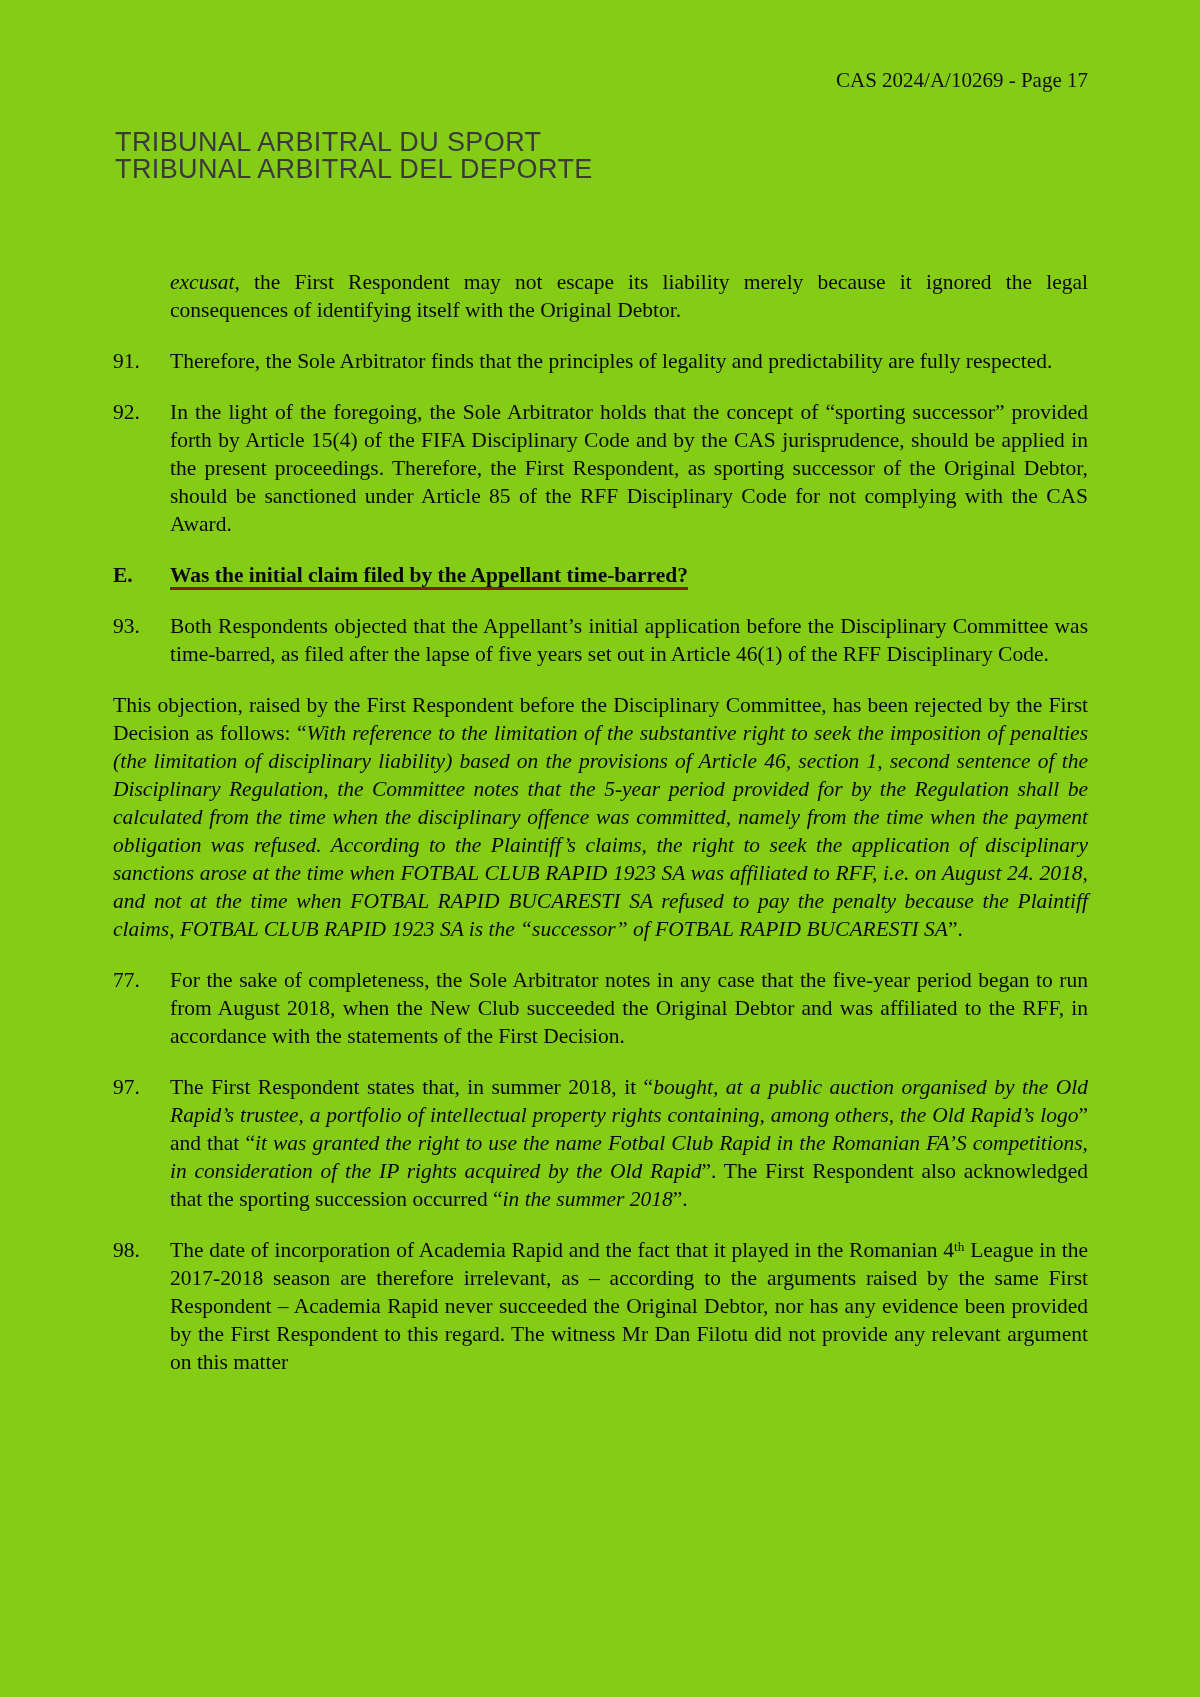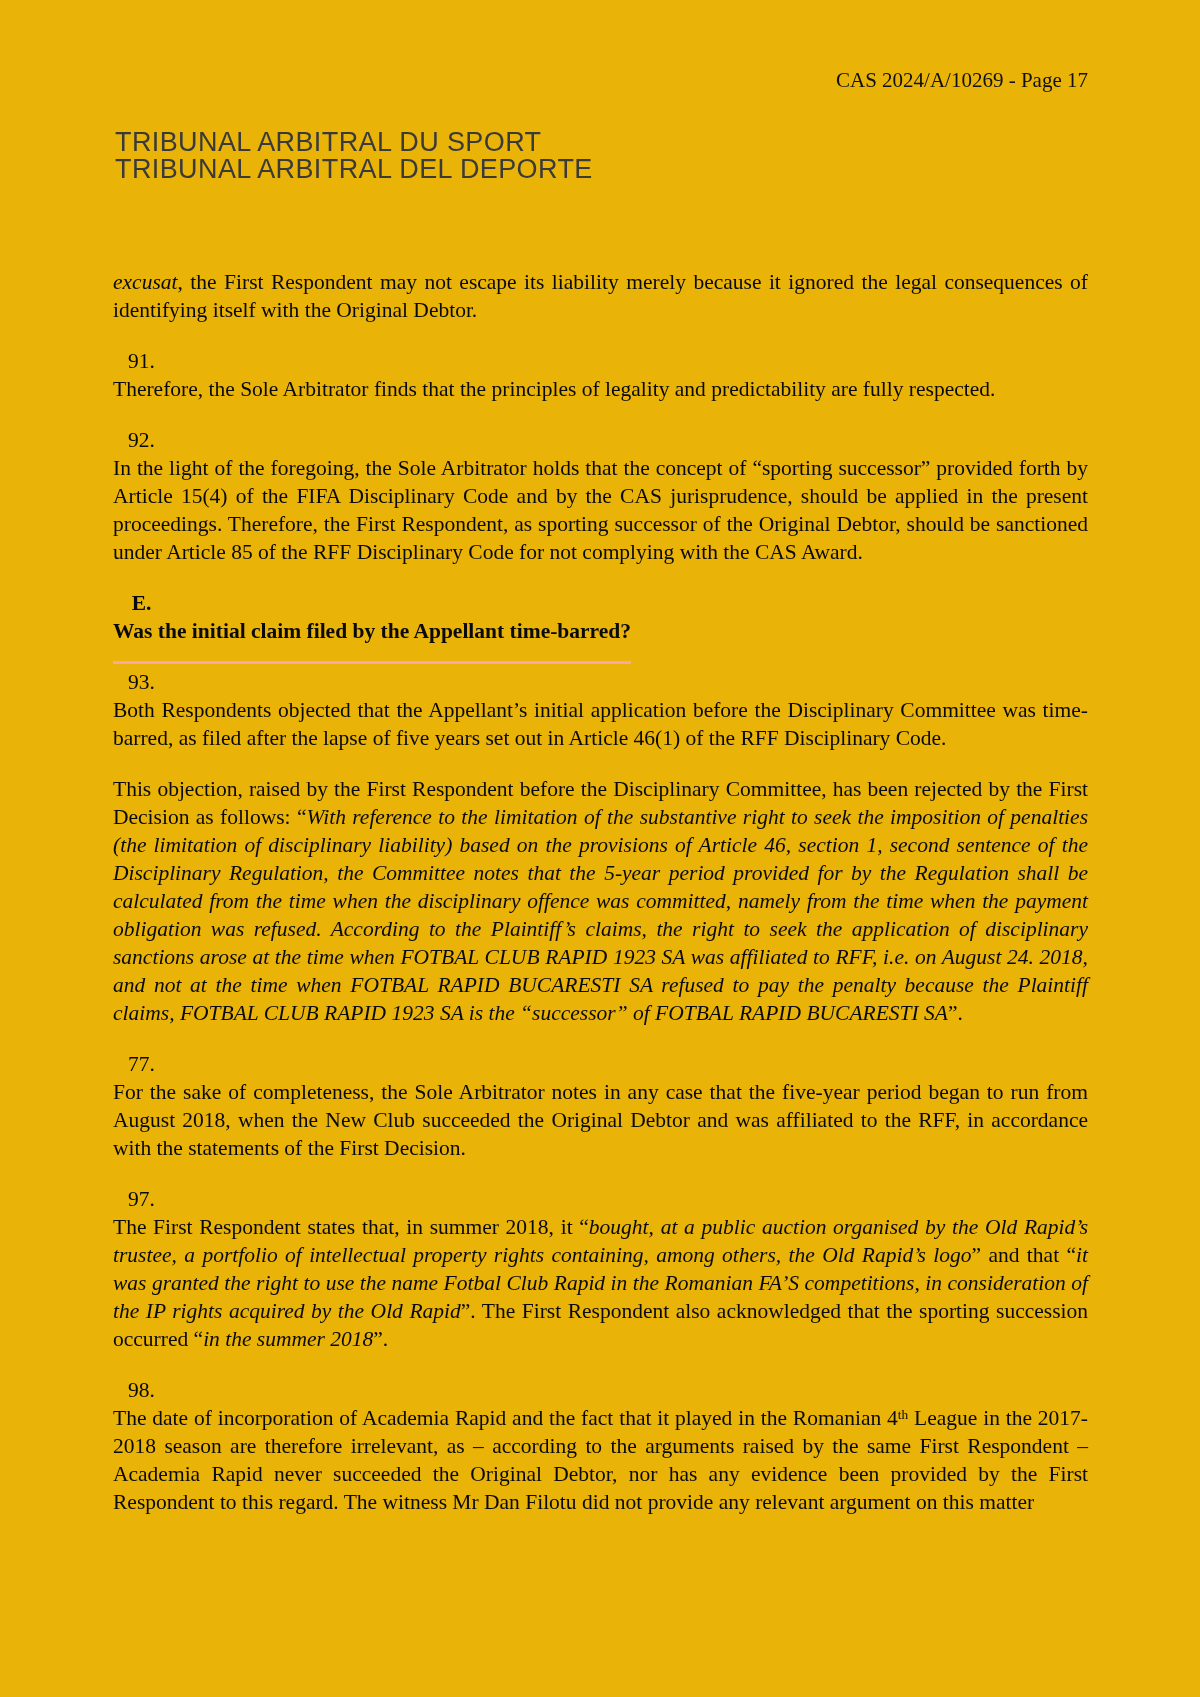--- a/index.html
+++ b/index.html
@@ -1,21 +1,21 @@
 <!DOCTYPE html>
 <html><head>
 <meta charset="utf-8">
 <style>
   * { margin: 0; padding: 0; box-sizing: border-box; }
   html, body { background: #ffffff; }
   .page {
     position: relative;
     width: 1200px;
     height: 1697px;
-    background: #eab308;
+    background: #84cc16;
     font-family: "Liberation Serif", serif;
     color: #0a0a0a;
     overflow: hidden;
   }
   .page-header {
     position: absolute;
     top: 68px;
     right: 112px;
     font-size: 21px;
     color: #111111;
@@ -34,36 +34,34 @@
     position: absolute;
     top: 268px;
     left: 113px;
     width: 975px;
     font-size: 21.5px;
     line-height: 28px;
   }
   .para {
     display: flex;
     margin-bottom: 23px;
-    flex-direction: column;
   }
   .para .num {
     flex: none;
     width: 57px;
-    text-align: center;
   }
   .para .text {
     flex: 1;
     text-align: justify;
   }
   .para.heading .num,
   .para.heading .text { font-weight: bold; }
   .para.heading .heading-underline {
-    border-bottom: 3px solid #fca5a5;
-    padding-bottom: 18px;
+    border-bottom: 3px solid #7f1d1d;
+    padding-bottom: 0;
   }
   .itl { font-style: italic; }
   .text sup {
     font-size: 0.62em;
     line-height: 0;
     vertical-align: baseline;
     position: relative;
     top: -0.45em;
   }
 </style>

